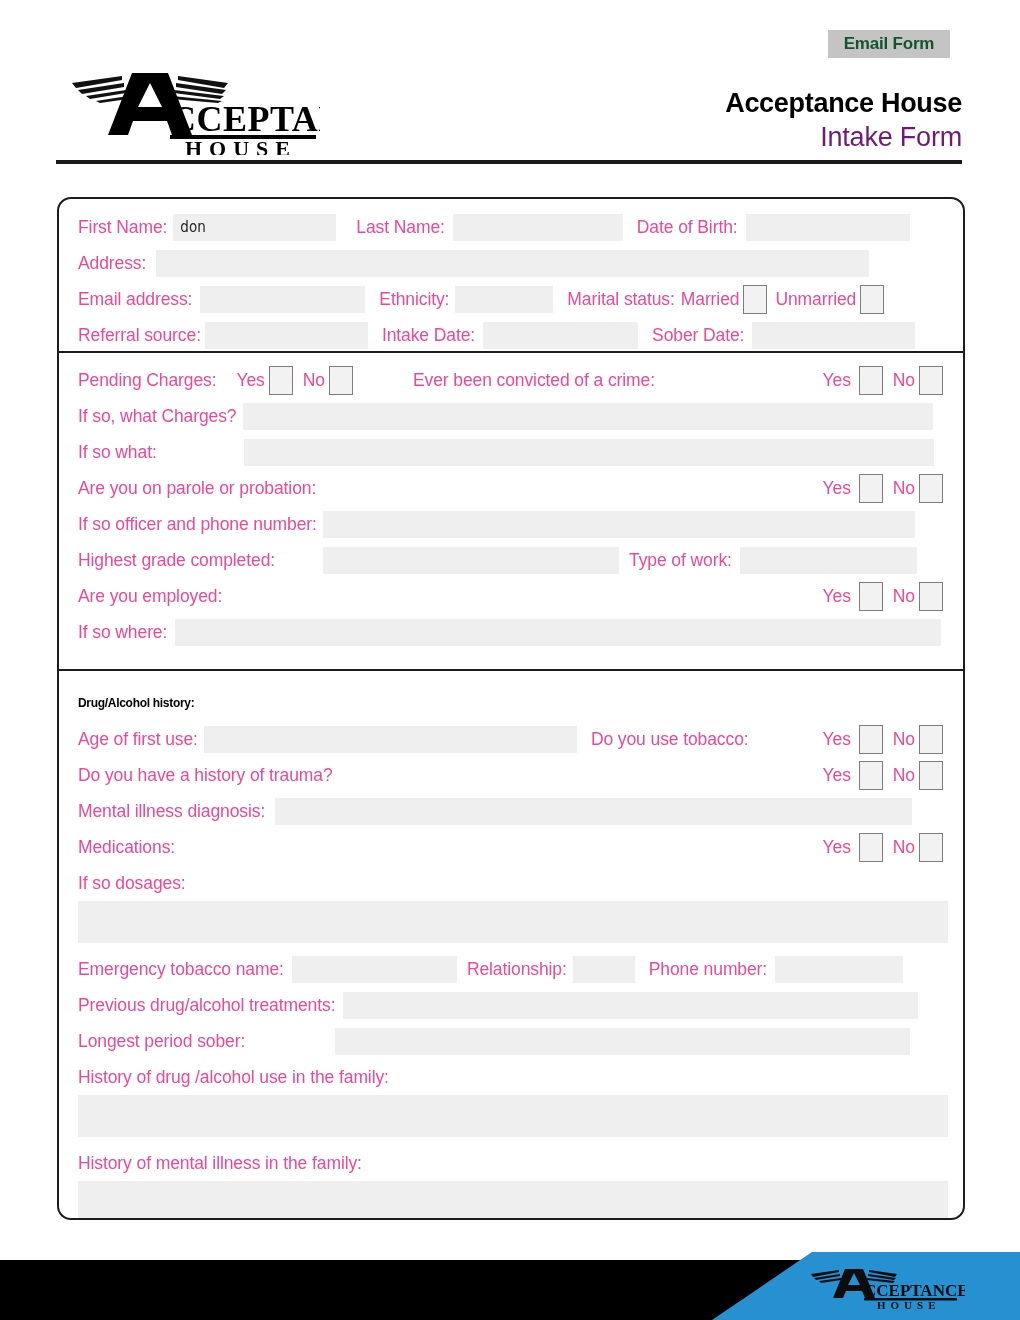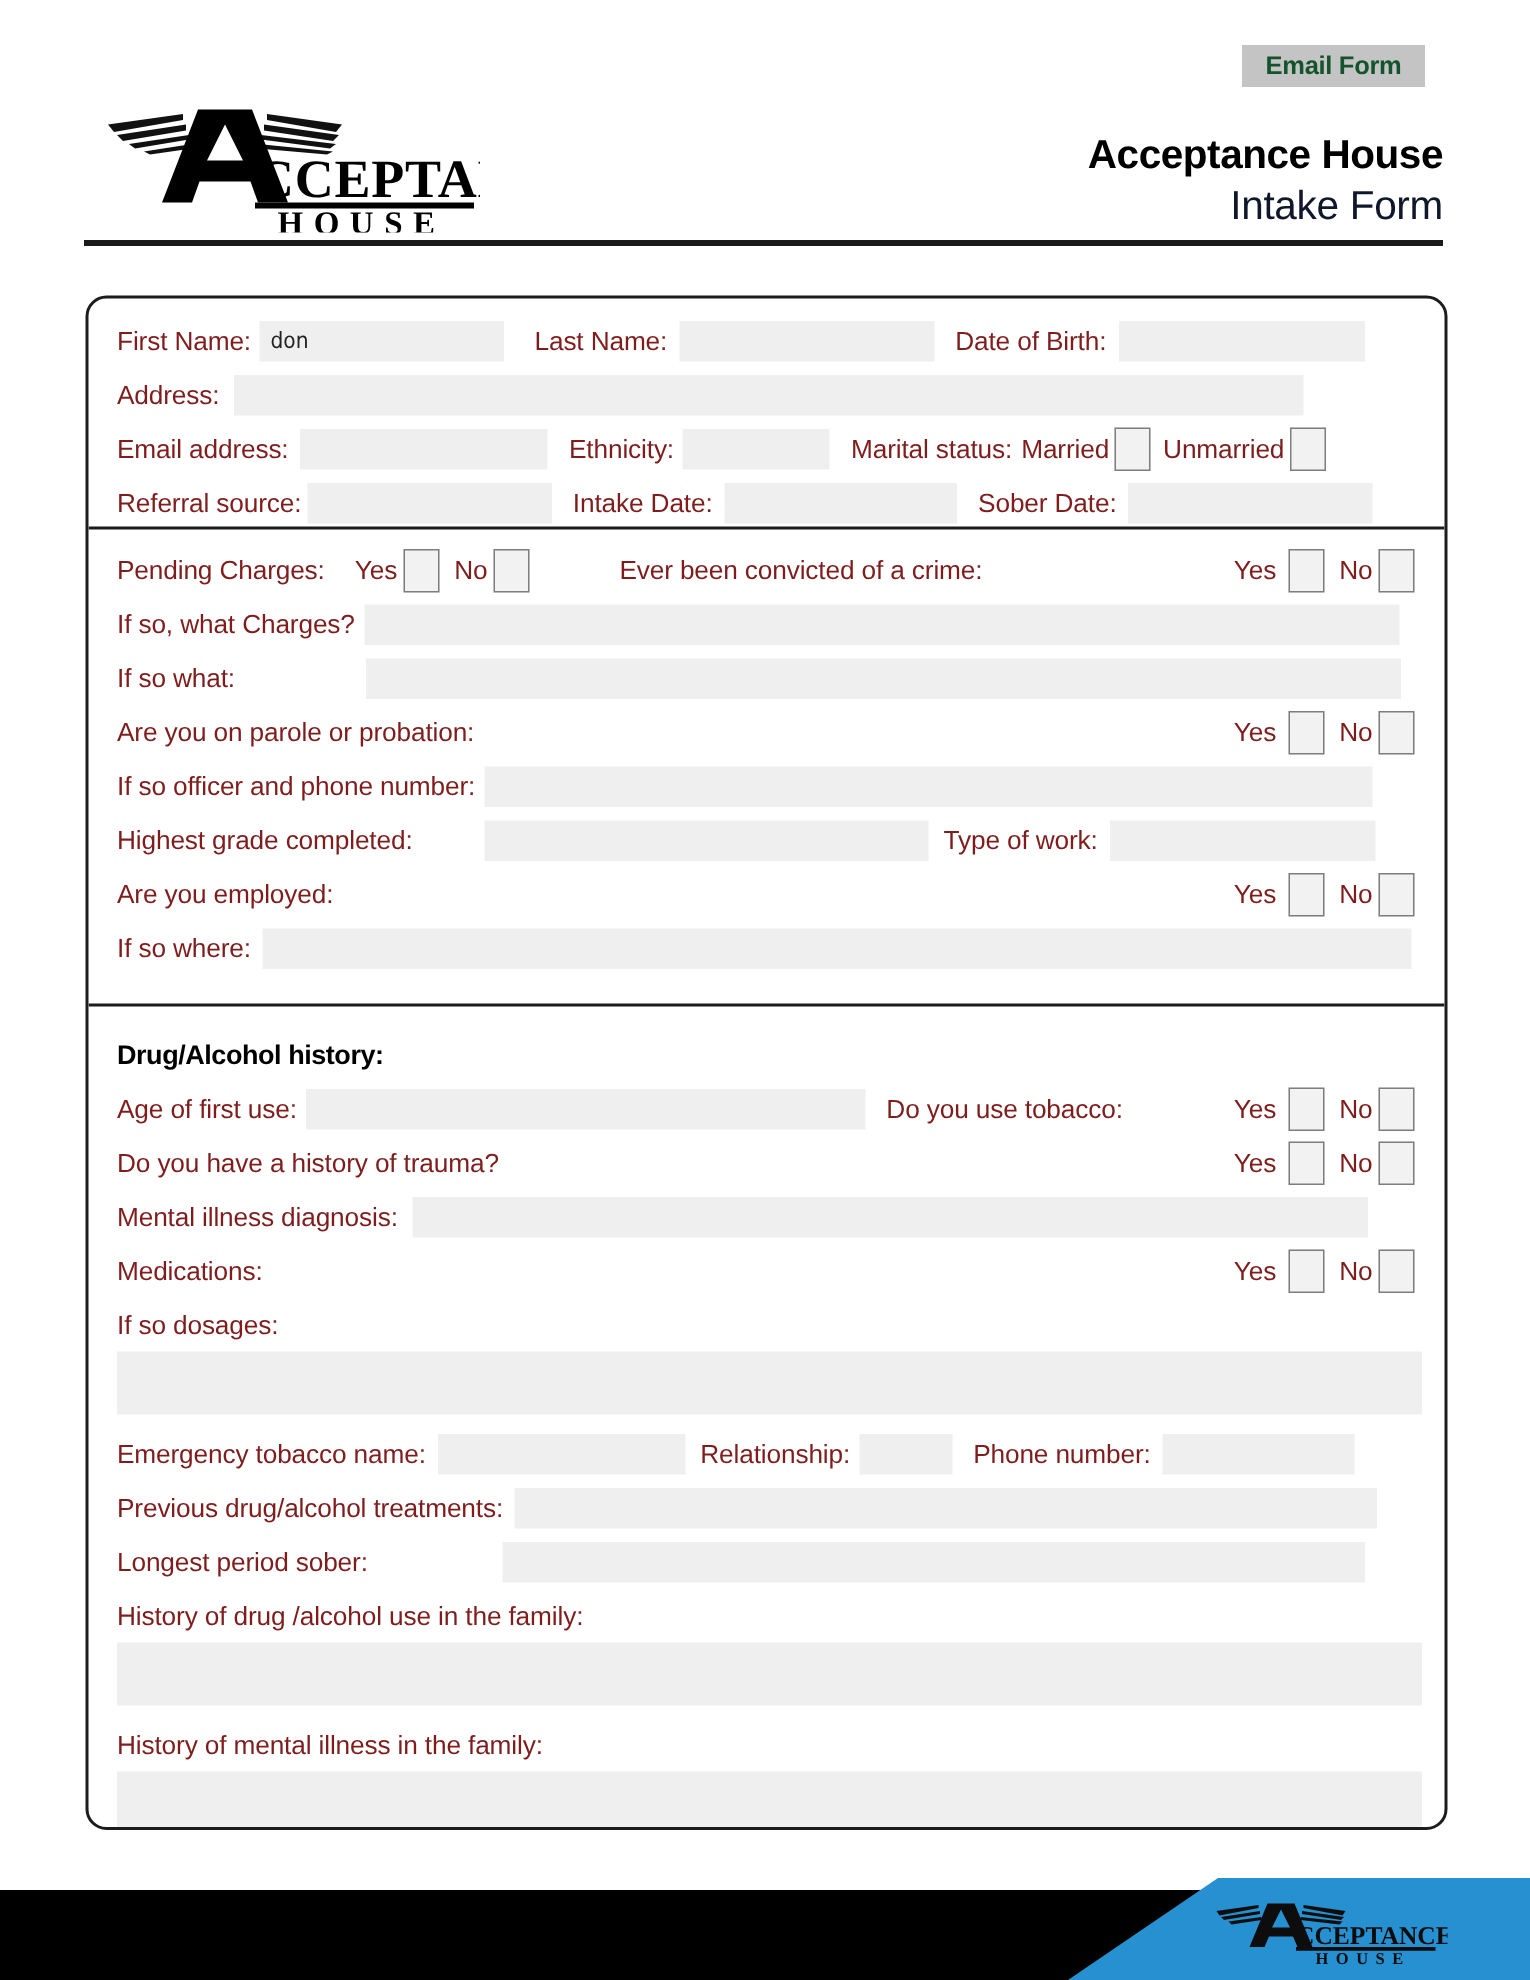--- a/index.html
+++ b/index.html
@@ -54,21 +54,21 @@
   .title-main {
     font-size: 27px;
     font-weight: bold;
     color: #000000;
     line-height: 34px;
     letter-spacing: -0.3px;
   }
   .title-sub {
     font-size: 27px;
     font-weight: normal;
-    color: #0f172a;
+    color: #701a75;
     line-height: 34px;
     letter-spacing: -0.2px;
   }
 
   .header-rule {
     position: absolute;
     left: 56px;
     right: 58px;
     top: 160px;
     height: 4px;
@@ -100,28 +100,28 @@
     position: relative;
     height: 36px;
     display: flex;
     align-items: center;
     padding-left: 19px;
     padding-right: 0px;
   }
 
   .lbl {
     font-size: 17.5px;
-    color: #7f1d1d;
+    color: #ec4899;
     white-space: nowrap;
     font-family: "Liberation Sans", sans-serif;
     letter-spacing: -0.1px;
   }
 
   .lbl-bold {
-    font-size: 18px;
+    font-size: 12px;
     font-weight: bold;
     color: #000;
     letter-spacing: -0.3px;
     white-space: nowrap;
   }
 
   
   .fld {
     background: #efefef;
     height: 27px;

